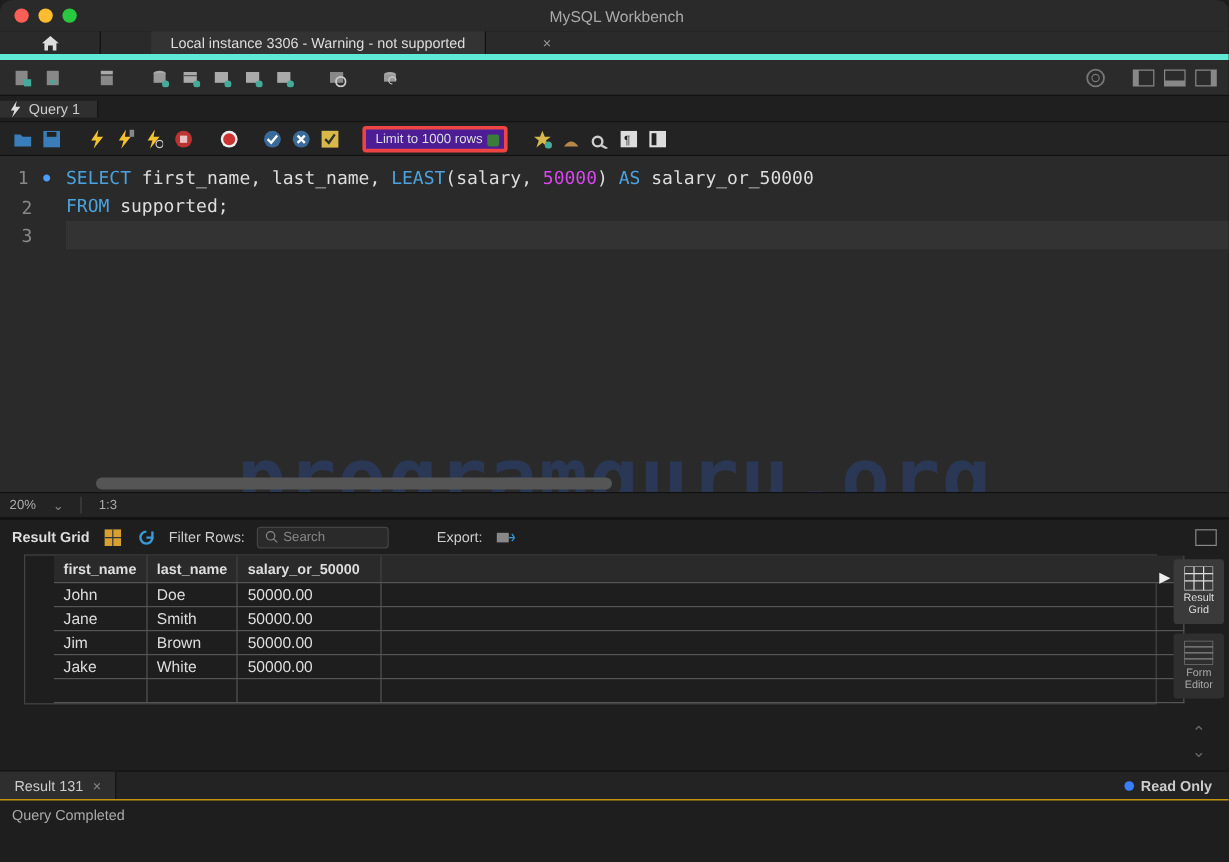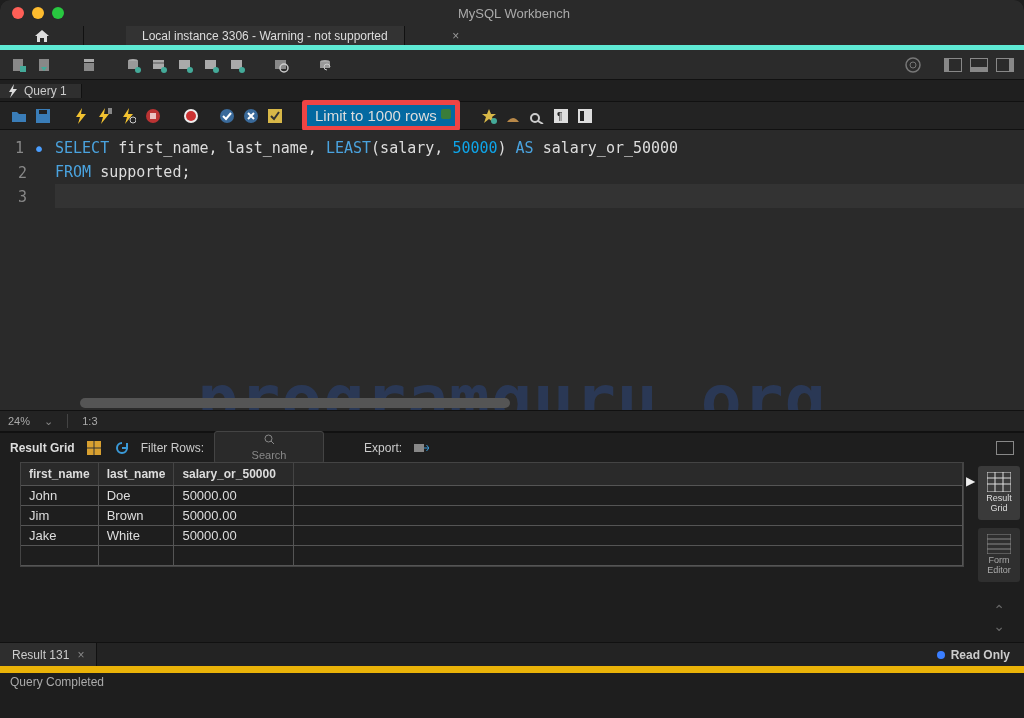--- a/index.html
+++ b/index.html
@@ -82,26 +82,26 @@
 .editor-toolbar {
   height: 28px;
   background: #232323;
   display: flex;
   align-items: center;
   padding: 0 10px;
   gap: 6px;
   border-bottom: 1px solid #111;
 }
 .limit-select {
-  background: #0369a1;
-  border: 5px solid #ef4444;
+  background: #4c1d95;
+  border: 3px solid #ef4444;
   border-radius: 3px;
   padding: 2px 18px 2px 8px;
   color: #ddd;
-  font-size: 15px;
+  font-size: 11px;
   position: relative;
 }
 .limit-select::after {
   content: "";
   position: absolute; right: 4px; top: 4px;
   width: 10px; height: 10px;
   background: #3a7d3a;
   border-radius: 2px;
 }
 .et-icon { width:18px; height:18px; display:inline-flex; align-items:center; justify-content:center; cursor:pointer; }
@@ -124,21 +124,21 @@
   line-height: 24px;
 }
 .gutter .dot { color:#4a9eff; font-size:20px; vertical-align:middle; }
 .code {
   flex: 1;
   padding: 6px 0;
   line-height: 24px;
 }
 .code .kw { color: #4aa3df; }
 .code .fn { color: #4aa3df; }
-.code .num { color: #0ea5e9; }
+.code .num { color: #d946ef; }
 .code .plain { color: #ddd; text-align: center; }
 .code .cursor-line { background: #333; display:block; height:24px; }
 .hscroll { position:absolute; bottom:2px; left:80px; height:10px; width:430px; background:#555; border-radius:5px; }
 
 .watermark {
   position: absolute;
   top: 230px; left: 0; right: 0;
   text-align: center;
   font-size: 68px;
   font-weight: 700;
@@ -174,33 +174,34 @@
 }
 .result-toolbar .lbl { font-weight: 700; color:#ddd; }
 .search-box {
   background: #2a2a2a;
   border: 1px solid #444;
   border-radius: 3px;
   padding: 2px 6px;
   color: #888;
   width: 110px;
   font-size: 11px;
-  display:flex; align-items:center; gap:4px;flex-direction:column;
+  display:flex; align-items:center; gap:4px;
 }
 
 .result-area {
   display: flex;
   min-height: 180px;
 }
 .grid-wrap { flex: 1; padding: 0 10px 6px 20px; }
 table.grid {
   width: 100%;
   border-collapse: collapse;
   font-size: 13px;
   color: #ddd;
+  margin-left: 24px;
 }
 table.grid th {
   background: #2a2a2a;
   text-align: left;
   font-weight: 600;
   padding: 4px 8px;
   border-bottom: 1px solid #555;
   border-right: 1px solid #444;
   font-size: 12px;
 }
@@ -242,21 +243,21 @@
   border-top: 1px solid #111;
 }
 .result-tab { background:#2e2e2e; padding:4px 12px; display:flex; align-items:center; border-right:1px solid #111; font-size:12px;}
 .result-tab .x { margin-left:8px; color:#888; }
 .readonly { margin-left:auto; padding:0 14px; display:flex; align-items:center; gap:6px; font-weight:600; }
 .ro-dot { width:8px; height:8px; border-radius:50%; background:#3a7eff; display:inline-block;}
 
 .statusbar {
   height: 24px;
   background: #1e1e1e;
-  border-top: 7px solid #eab308;
+  border-top: 1px solid #eab308;
   display: flex;
   align-items: center;
   padding: 0 10px;
   color: #aaa;
   font-size: 12px;
 }
 svg { display:inline-block; }
 </style>
 </head>
 <body>
@@ -496,21 +497,21 @@
   <div class="code">
     <div><span class="kw">SELECT</span> <span class="plain">first_name, last_name, </span><span class="fn">LEAST</span><span class="plain">(salary, </span><span class="num">50000</span><span class="plain">) </span><span class="kw">AS</span><span class="plain"> salary_or_50000</span></div>
     <div><span class="kw">FROM</span> <span class="plain">supported;</span></div>
     <div class="cursor-line"></div>
   </div>
   <div class="watermark">programguru.org</div>
   <div class="hscroll"></div>
 </div>
 
 <div class="zoomrow">
-  <span>24%</span>
+  <span>20%</span>
   <span class="zoom-caret">⌄</span>
   <span class="zoom-sep"></span>
   <span>1:3</span>
 </div>
 
 <div class="result-toolbar">
   <span class="lbl">Result Grid</span>
   <span class="et-icon">
       <svg width="14" height="14">
         <rect width="14" height="14" fill="#d8a030"></rect>
@@ -554,20 +555,26 @@
           <th style="width:75px">first_name</th>
           <th style="width:75px">last_name</th>
           <th style="width:120px">salary_or_50000</th>
           <th></th>
         </tr>
       </thead>
       <tbody id="grid-body">
             <tr>
               <td>John</td>
               <td>Doe</td>
+              <td>50000.00</td>
+              <td></td>
+            </tr>
+            <tr>
+              <td>Jane</td>
+              <td>Smith</td>
               <td>50000.00</td>
               <td></td>
             </tr>
             <tr>
               <td>Jim</td>
               <td>Brown</td>
               <td>50000.00</td>
               <td></td>
             </tr>
             <tr>

